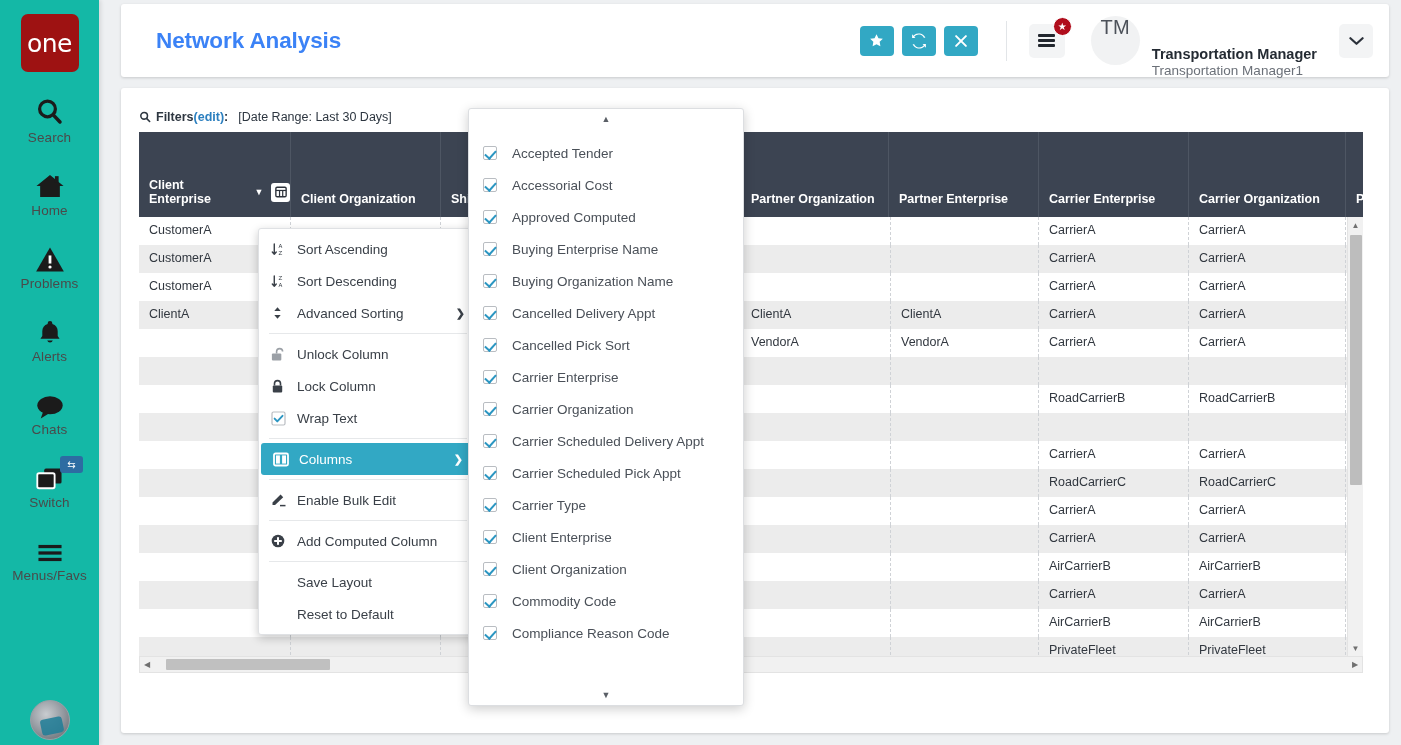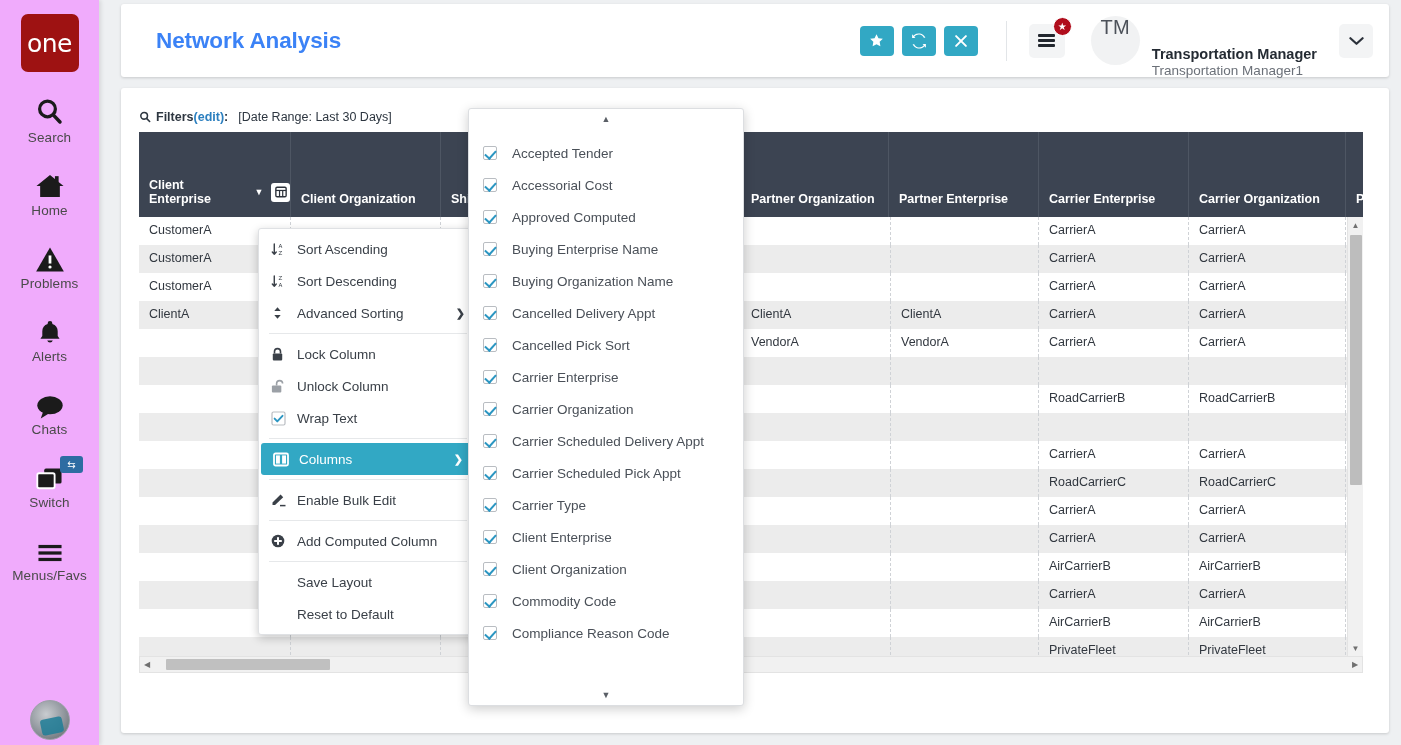--- a/index.html
+++ b/index.html
@@ -8,21 +8,21 @@
     width:1401px; height:745px;
     font-family:"Liberation Sans", sans-serif;
     background:#eef0f2;
     overflow:hidden;
     position:relative;
   }
 
   
   #left-rail {
     position:absolute; left:0; top:0; width:99px; height:745px;
-    background:#f0abfc;
+    background:#14b8a6;
     display:flex; flex-direction:column; align-items:center;
     z-index:30;
     box-shadow:2px 0 4px rgba(0,0,0,.10);
   }
   #logo {
     width:58px; height:58px; margin-top:14px;
     background:#9e1212; border-radius:7px;
     display:flex; align-items:center; justify-content:center;
     color:#fff; font-size:25px; font-weight:400; letter-spacing:-.5px;
     font-family:"DejaVu Sans", sans-serif;
@@ -622,35 +622,35 @@
           <path d="M6 1.2L9.2 5H2.8z" fill="currentColor"></path>
           <path d="M6 12.8L2.8 9h6.4z" fill="currentColor"></path>
         </svg>
       </span>
       <span>Advanced Sorting</span>
       <span class="arrow">❯</span>
     </div>
     <div class="ctx-sep"></div>
     <div class="ctx-item">
       <span class="ic">
+        <svg width="14" height="15" viewBox="0 0 13 14">
+          <path d="M5.2 6V4.3a2.8 2.8 0 0 1 5.6 0" fill="none" stroke="#9ba0a6" stroke-width="1.5"></path>
+          <rect x="0.8" y="6" width="8.8" height="6.6" rx="1" fill="#9ba0a6"></rect>
+        </svg>
+      </span>
+      <span>Unlock Column</span>
+    </div>
+    <div class="ctx-item">
+      <span class="ic">
         <svg width="13" height="15" viewBox="0 0 12 14">
           <path d="M3.2 6V4.3a2.8 2.8 0 0 1 5.6 0V6" fill="none" stroke="currentColor" stroke-width="1.5"></path>
           <rect x="1.6" y="6" width="8.8" height="6.6" rx="1" fill="currentColor"></rect>
         </svg>
       </span>
       <span>Lock Column</span>
-    </div>
-    <div class="ctx-item">
-      <span class="ic">
-        <svg width="14" height="15" viewBox="0 0 13 14">
-          <path d="M5.2 6V4.3a2.8 2.8 0 0 1 5.6 0" fill="none" stroke="#9ba0a6" stroke-width="1.5"></path>
-          <rect x="0.8" y="6" width="8.8" height="6.6" rx="1" fill="#9ba0a6"></rect>
-        </svg>
-      </span>
-      <span>Unlock Column</span>
     </div>
     <div class="ctx-item">
       <span class="ic">
         <svg width="15" height="15" viewBox="0 0 15 15">
           <rect x="1" y="1" width="13" height="13" rx="1.5" fill="#fff" stroke="#b9bdc2" stroke-width="1.2"></rect>
           <path d="M3.6 7.6l2.7 2.8 5.2-5.6" fill="none" stroke="#2b96c2" stroke-width="1.9" stroke-linecap="round" stroke-linejoin="round"></path>
         </svg>
       </span>
       <span>Wrap Text</span>
     </div>

